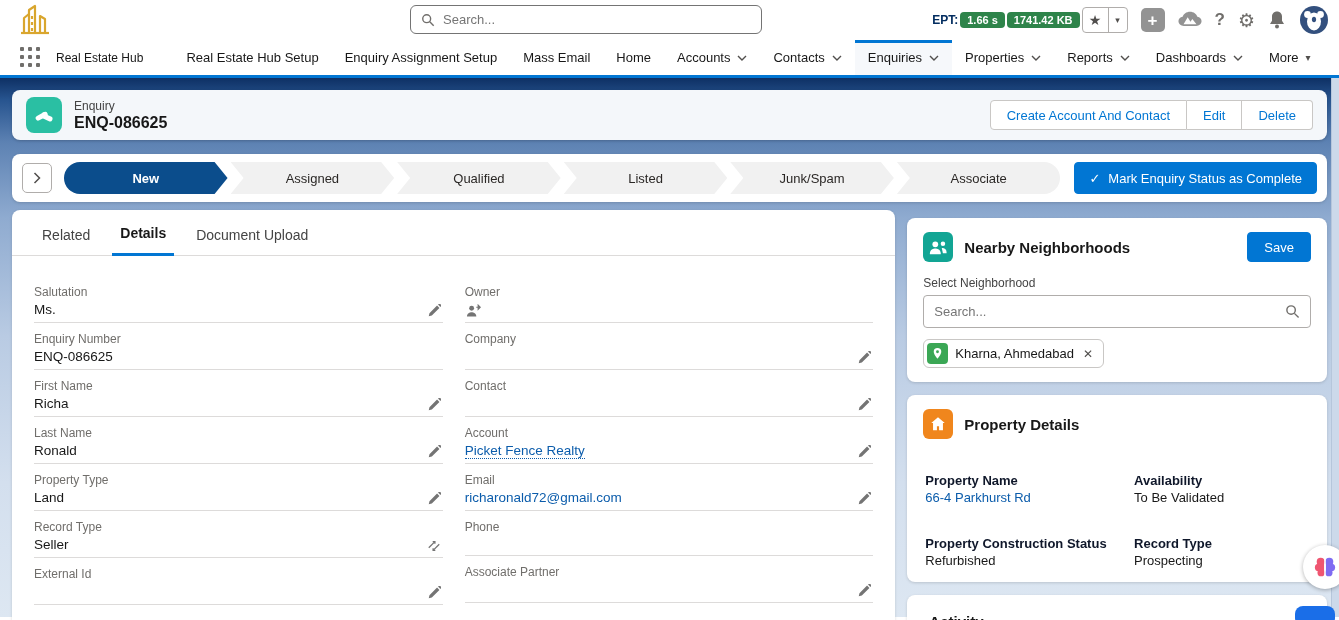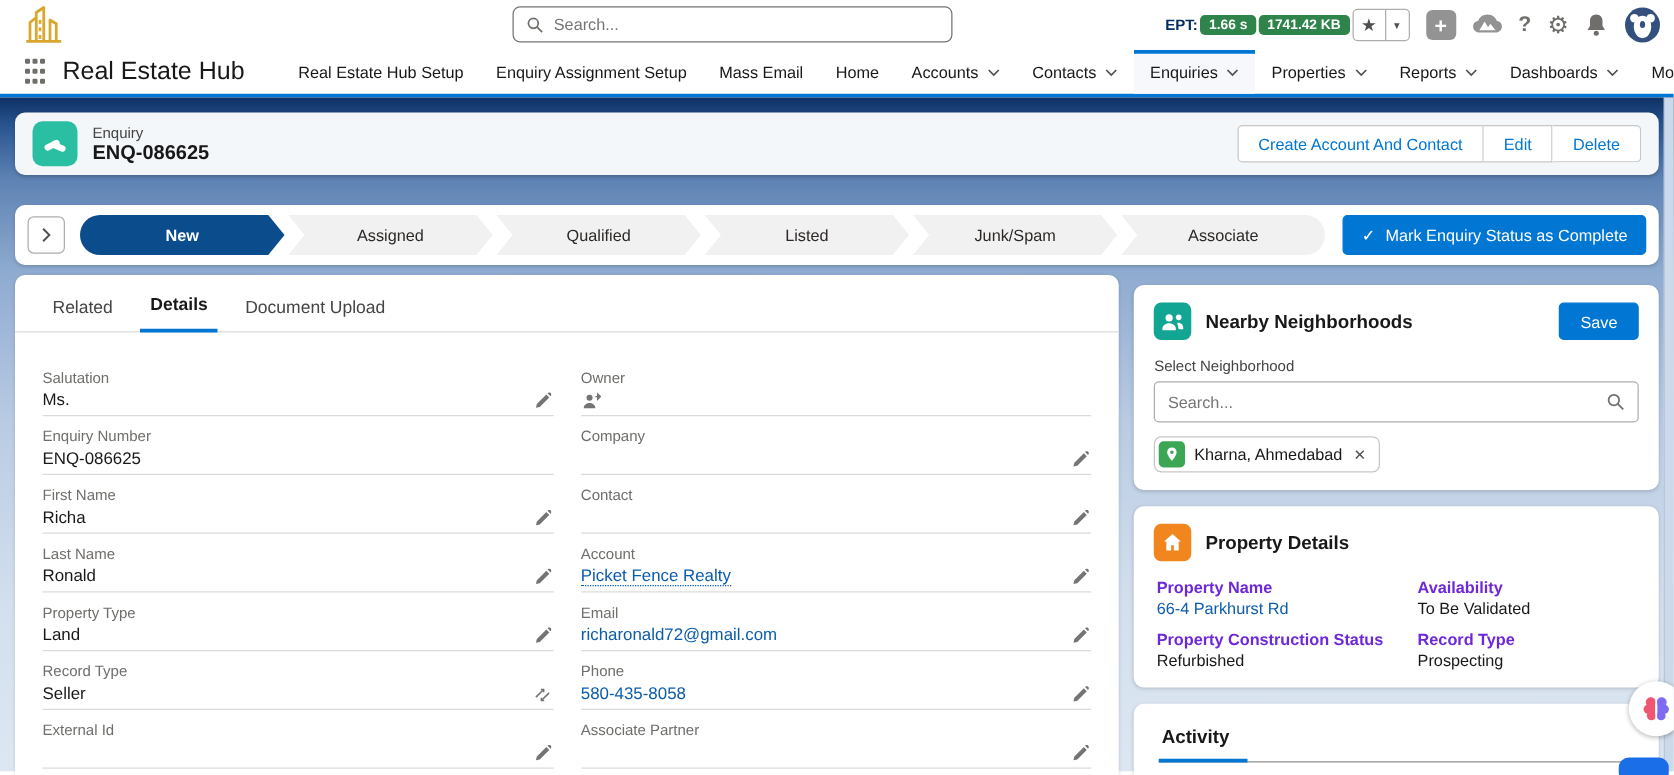--- a/index.html
+++ b/index.html
@@ -21,21 +21,21 @@
   .star-caret { width:18px; height:24px; display:flex; align-items:center; justify-content:center; font-size:9px; color:#514f4d; }
   .plus-tile { width:24px; height:24px; background:#939393; border-radius:5px; color:#fff; font-size:17px; font-weight:bold; display:flex; align-items:center; justify-content:center; line-height:1; }
   .hicon { display:flex; align-items:center; justify-content:center; }
   .q-mark { font-size:17px; font-weight:bold; color:#706e6b; }
   .gear-glyph { font-size:19px; color:#706e6b; line-height:1; }
 
   
   .nav-bar { height:38px; background:#fff; border-bottom:3px solid #0176d3; display:flex; align-items:stretch; position:relative; }
   .waffle { width:22px; height:22px; align-self:center; margin:0 14px 0 20px; display:grid; grid-template-columns:repeat(3,1fr); gap:2px; cursor:pointer; }
   .waffle i { width:4px; height:4px; background:#706e6b; border-radius:1px; }
-  .app-name { align-self:center; font-size:20px; color:#181818; margin-right:30px; white-space:nowrap; }
+  .app-name { align-self:center; font-size:12px; color:#181818; margin-right:30px; white-space:nowrap; }
   .nav-tabs { display:flex; align-items:stretch; flex:1; }
   .nav-tab { display:flex; align-items:center; gap:7px; padding:0 13px; font-size:13px; color:#181818; cursor:pointer; white-space:nowrap; }
   .nav-tab.active { background:#f6f8fb; box-shadow:inset 0 3px 0 #0176d3; }
   .chev-dn { width:10px; height:6px; }
   .more-caret { font-size:10px; color:#514f4d; }
 
   
   .page-bg { position:relative; height:539px; padding:12px;
     background:linear-gradient(180deg,#0e3064 0%,#27548f 4%,#5d82b3 12%,#8fabd0 26%,#b9cbe3 48%,#d3dfee 75%,#dde7f2 100%); }
 
@@ -45,21 +45,21 @@
   .record-meta { margin-left:12px; display:flex; flex-direction:column; justify-content:center; }
   .record-entity { font-size:12px; color:#444; }
   .record-title { font-size:16px; font-weight:bold; color:#181818; margin-top:1px; }
   .record-actions { margin-left:auto; display:flex; }
   .rec-btn { height:30px; padding:0 16px; background:#fff; border:1px solid #c9c7c5; color:#0176d3; font-size:13px; font-family:"Liberation Sans",sans-serif; cursor:pointer; }
   .rec-btn:first-child { border-radius:4px 0 0 4px; }
   .rec-btn + .rec-btn { border-left:none; }
   .rec-btn:last-child { border-radius:0 4px 4px 0; }
 
   
-  .path-card { margin-top:24px; height:48px; background:#fff; border-radius:8px; box-shadow:0 1px 3px rgba(0,0,0,.15); display:flex; align-items:center; padding:0 10px; }
+  .path-card { margin-top:14px; height:48px; background:#fff; border-radius:8px; box-shadow:0 1px 3px rgba(0,0,0,.15); display:flex; align-items:center; padding:0 10px; }
   .path-expand { width:30px; height:30px; border:1px solid #b0adab; border-radius:5px; background:#fff; display:flex; align-items:center; justify-content:center; cursor:pointer; }
   .path-stages { flex:1; display:flex; margin:0 14px 0 12px; }
   .stage { flex:1; height:32px; display:flex; align-items:center; justify-content:center; background:#f1f1f1; color:#2b2826; font-size:13px; margin-right:3px; cursor:pointer;
     clip-path:polygon(0 0, calc(100% - 13px) 0, 100% 50%, calc(100% - 13px) 100%, 0 100%, 13px 50%); }
   .stage:first-child { clip-path:polygon(0 0, calc(100% - 13px) 0, 100% 50%, calc(100% - 13px) 100%, 0 100%); border-radius:16px 0 0 16px; }
   .stage:last-child { clip-path:polygon(0 0, 100% 0, 100% 100%, 0 100%, 13px 50%); border-radius:0 16px 16px 0; margin-right:0; }
   .stage.active { background:#0b4d8c; color:#fff; font-weight:bold; }
   .mark-complete { height:32px; background:#0176d3; border:1px solid #0176d3; color:#fff; border-radius:4px; font-size:13px; padding:0 14px; display:flex; align-items:center; gap:8px; cursor:pointer; font-family:"Liberation Sans",sans-serif; }
 
   
@@ -88,21 +88,21 @@
   .save-btn { height:30px; padding:0 16px; background:#0176d3; color:#fff; border:1px solid #0176d3; border-radius:4px; font-size:13px; cursor:pointer; font-family:"Liberation Sans",sans-serif; }
   .select-label { font-size:12px; color:#444; margin-top:14px; }
   .nbh-search { margin-top:5px; height:33px; border:1px solid #b0adab; border-radius:4px; display:flex; align-items:center; padding:0 10px; }
   .nbh-search input { border:none; outline:none; flex:1; font-size:13px; color:#444; background:transparent; font-family:"Liberation Sans",sans-serif; }
   .pill { display:inline-flex; align-items:center; gap:7px; margin-top:11px; border:1px solid #c9c7c5; border-radius:6px; padding:3px 8px 3px 3px; background:#fff; cursor:pointer; }
   .pill-icon { width:21px; height:21px; border-radius:4px; background:#3ba755; display:flex; align-items:center; justify-content:center; }
   .pill-label { font-size:13px; color:#181818; }
   .pill-close { font-size:12px; color:#514f4d; background:none; border:none; cursor:pointer; padding:0 2px; }
 
   .prop-grid { display:grid; grid-template-columns:1.18fr 1fr; row-gap:10px; margin-top:13px; padding-left:2px; }
-  .prop-cell .p-label { font-size:13px; font-weight:bold; color:#6d28d9; }
+  .prop-cell .p-label { font-size:13px; font-weight:bold; color:#0f172a;margin-top:21px; }
   .prop-cell .p-value { font-size:13px; color:#181818; margin-top:2px; }
   .prop-cell .p-value a { color:#0b5cab; text-decoration:none; }
 
   .activity-card { padding:18px 20px 0; height:96px; }
   .activity-tab { display:inline-block; font-size:15px; font-weight:bold; color:#181818; padding:0 14px 9px 2px; border-bottom:3px solid #0176d3; cursor:pointer; }
   .activity-rule { border-bottom:1px solid #8f8f8f; margin-top:-1px; }
 
   .gap13 { height:13px; flex:none; }
 
   
@@ -432,30 +432,20 @@
                   </div>
                 <button class="f-edit">
                     <svg width="14" height="14" viewBox="0 0 16 16">
                       <path fill="#747474" d="M11.5 1.8l2.7 2.7L5.5 13.2 2 14l.8-3.5zM12.6.7l2.7 2.7.9-.9c.4-.4.4-1 0-1.4L14.9-.2c-.4-.4-1-.4-1.4 0z"></path>
                     </svg>
                   </button>
                 </div>
             </div>
             <div class="field-row">
               <div class="f-label">Phone</div>
-              <div class="f-line">
-                  <div class="f-value">
-                    <a href="#">580-435-8058</a>
-                  </div>
-                <button class="f-edit">
-                    <svg width="14" height="14" viewBox="0 0 16 16">
-                      <path fill="#747474" d="M11.5 1.8l2.7 2.7L5.5 13.2 2 14l.8-3.5zM12.6.7l2.7 2.7.9-.9c.4-.4.4-1 0-1.4L14.9-.2c-.4-.4-1-.4-1.4 0z"></path>
-                    </svg>
-                  </button>
-                </div>
             </div>
             <div class="field-row">
               <div class="f-label">Associate Partner</div>
               <div class="f-line">
                   <div class="f-value"></div>
                 <button class="f-edit">
                     <svg width="14" height="14" viewBox="0 0 16 16">
                       <path fill="#747474" d="M11.5 1.8l2.7 2.7L5.5 13.2 2 14l.8-3.5zM12.6.7l2.7 2.7.9-.9c.4-.4.4-1 0-1.4L14.9-.2c-.4-.4-1-.4-1.4 0z"></path>
                     </svg>
                   </button>

